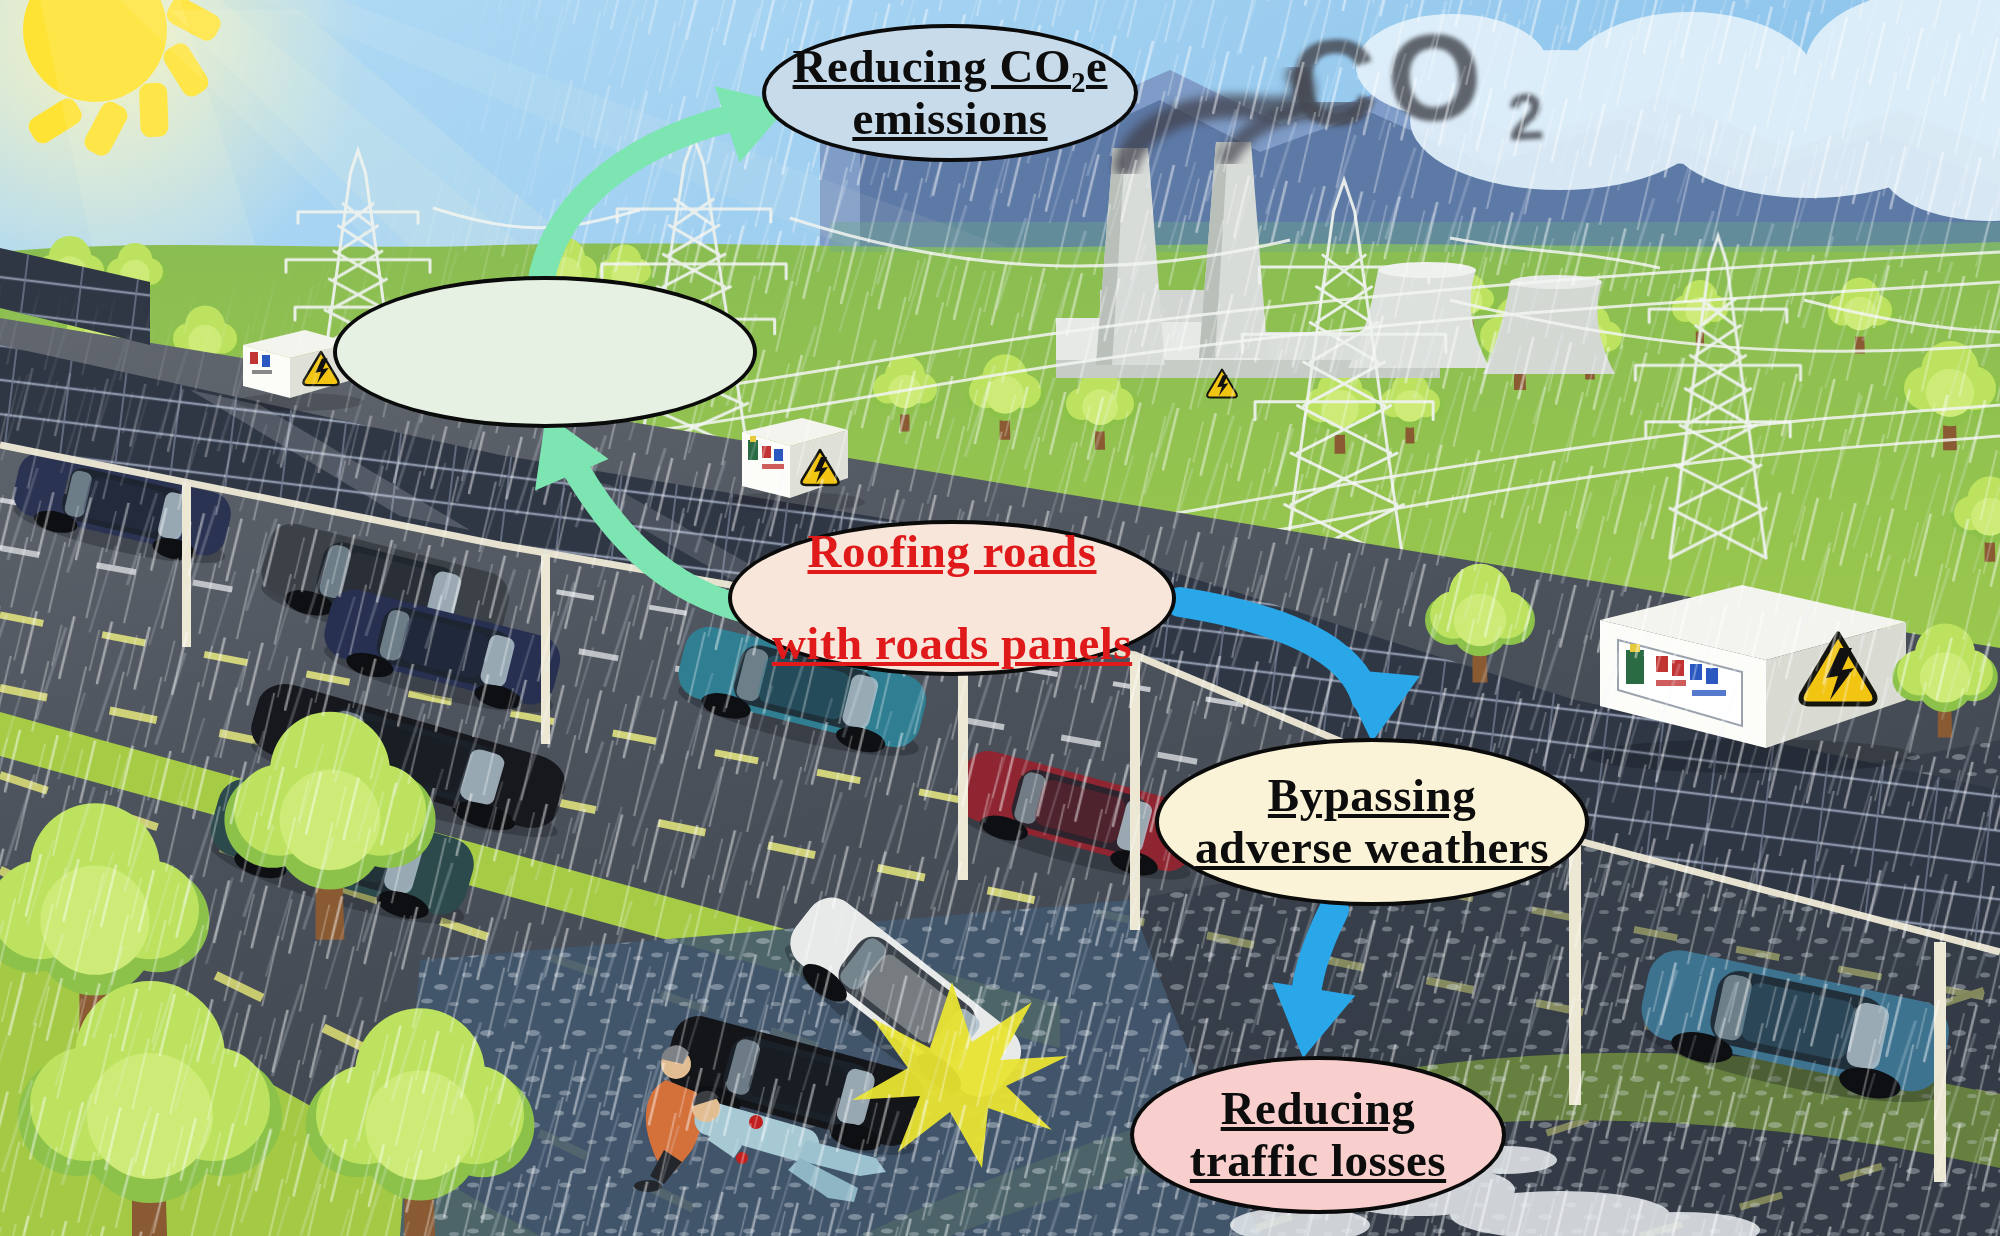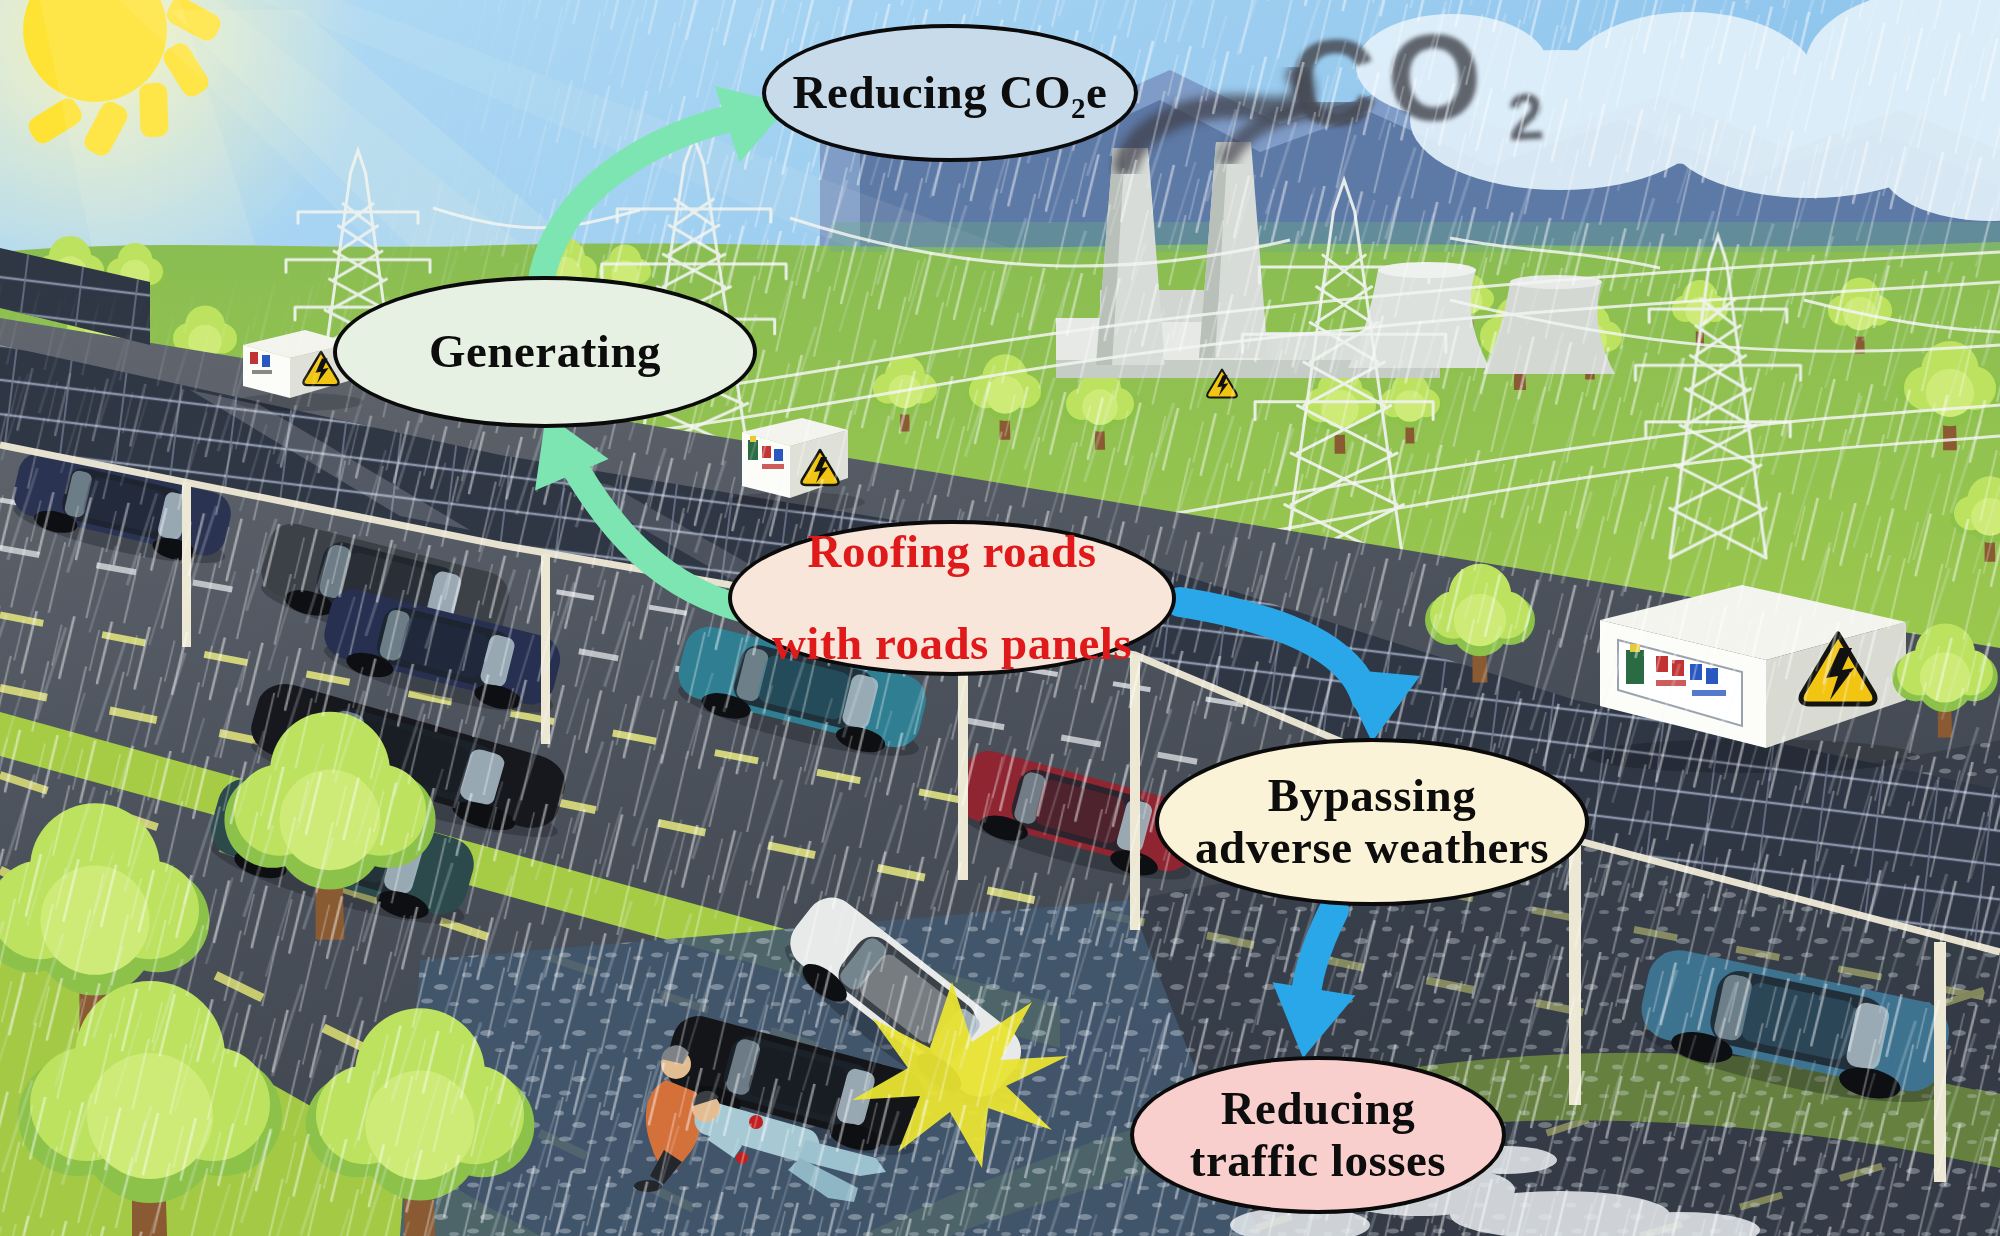--- a/index.html
+++ b/index.html
@@ -4,21 +4,21 @@
 <style>
   html,body{margin:0;padding:0;background:#222;}
   #stage{position:relative;width:2000px;height:1236px;overflow:hidden;
          font-family:"Liberation Serif", serif;background:#a8d2f0;}
   #scene,#arrows{position:absolute;left:0;top:0;width:2000px;height:1236px;}
   #scene{z-index:1;}
   #arrows{z-index:2;pointer-events:none;}
   .node{position:absolute;z-index:3;border:4px solid #0b0b0b;border-radius:50%;
         display:flex;flex-direction:column;justify-content:center;align-items:center;
         text-align:center;font-weight:bold;font-size:47px;line-height:1.1;
-        box-sizing:border-box;letter-spacing:.5px;}
+        box-sizing:border-box;letter-spacing:.5px;text-decoration:underline;}
   .node sub{font-size:.62em;line-height:0;}
   .n1{left:762px;top:24px;width:376px;height:138px;}
   .n2{left:333px;top:276px;width:424px;height:152px;}
   .n3{left:728px;top:520px;width:448px;height:156px;}
   .n4{left:1155px;top:738px;width:434px;height:168px;}
   .n5{left:1130px;top:1056px;width:376px;height:158px;}
 </style>
 </head>
 <body>
 
@@ -362,24 +362,24 @@
     <path d="M1334,910 C1314,950 1303,985 1305,1018" stroke-width="30" stroke="#2aa7e8"></path>
   </g>
   <polygon points="0,0 -66,-40 -66,40" transform="translate(546,414) rotate(-113)" fill="#7ce5b2"></polygon>
   <polygon points="0,0 -66,-40 -66,40" transform="translate(790,104) rotate(-18)" fill="#7ce5b2"></polygon>
   <polygon points="0,0 -70,-42 -70,42" transform="translate(1372,742) rotate(95)" fill="#2aa7e8"></polygon>
   <polygon points="0,0 -70,-42 -70,42" transform="translate(1303,1058) rotate(99)" fill="#2aa7e8"></polygon>
 </svg>
 
 <div class="node n1" style="background: rgb(199, 219, 235); color: rgb(13, 13, 13); border-color: rgb(11, 11, 11);">
   <div><span>Reducing CO</span><sub>2</sub><span>e</span></div>
+  <div>emissions</div>
 </div>
 
 <div class="node n2" style="background: rgb(231, 241, 227); color: rgb(13, 13, 13); border-color: rgb(11, 11, 11);">
-  <div>Generating</div>
 </div>
 
 <div class="node n3" style="background: rgb(249, 230, 218); color: rgb(224, 26, 26); border-color: rgb(11, 11, 11); gap: 40px;">
   <div>Roofing roads</div>
   <div>with roads panels</div>
 </div>
 
 <div class="node n4" style="background: rgb(251, 243, 215); color: rgb(13, 13, 13); border-color: rgb(11, 11, 11);">
   <div>Bypassing</div>
   <div>adverse weathers</div>

